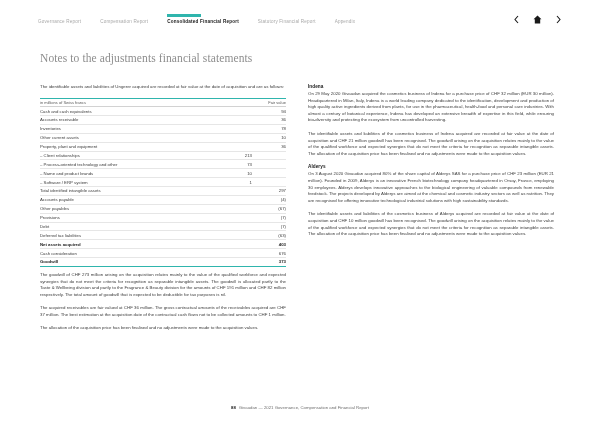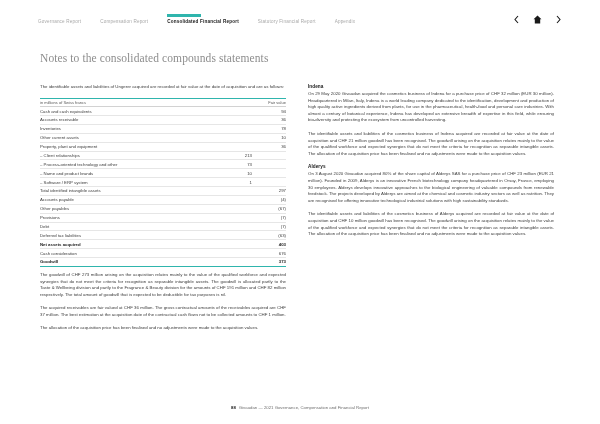--- a/index.html
+++ b/index.html
@@ -176,21 +176,21 @@
         </svg>
     </span>
     <span class="nav-ctl">
       <svg width="7" height="9" viewBox="0 0 7 9" fill="none" stroke="#1a1a1a" stroke-width="1.1">
           <path d="M2 1 L5 4.5 L2 8"></path>
         </svg>
     </span>
   </div>
 </div>
 
-<h1 class="page-title">Notes to the consolidated compounds statements</h1>
+<h1 class="page-title">Notes to the adjustments financial statements</h1>
 
 <div class="columns">
 
   <div class="col">
     <p class="body">The identifiable assets and liabilities of Ungerer acquired are recorded at fair value at the date of acquisition and are as follows:</p>
 
     <table class="fin">
       <thead>
         <tr>
           <th>in millions of Swiss francs</th>

